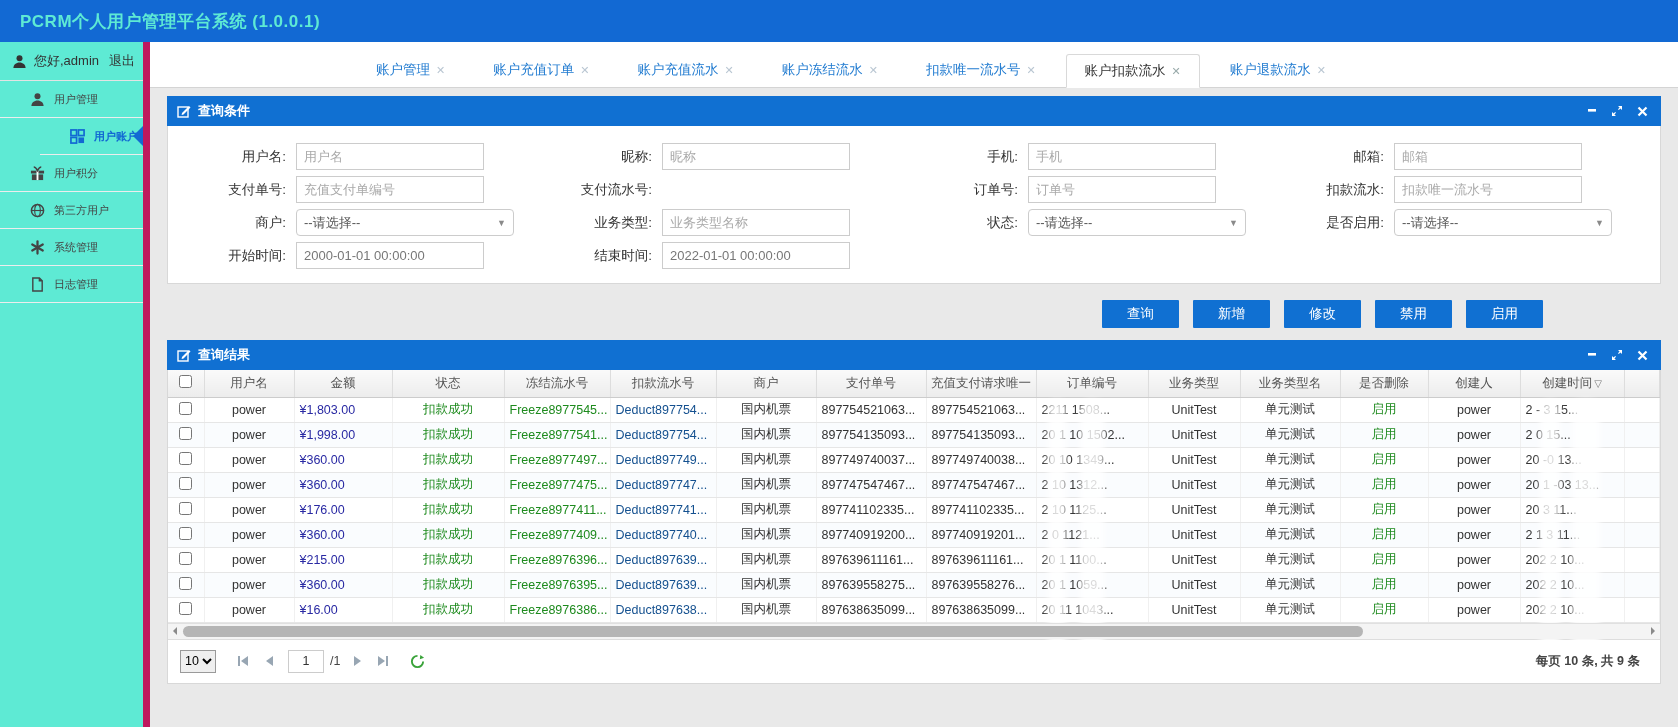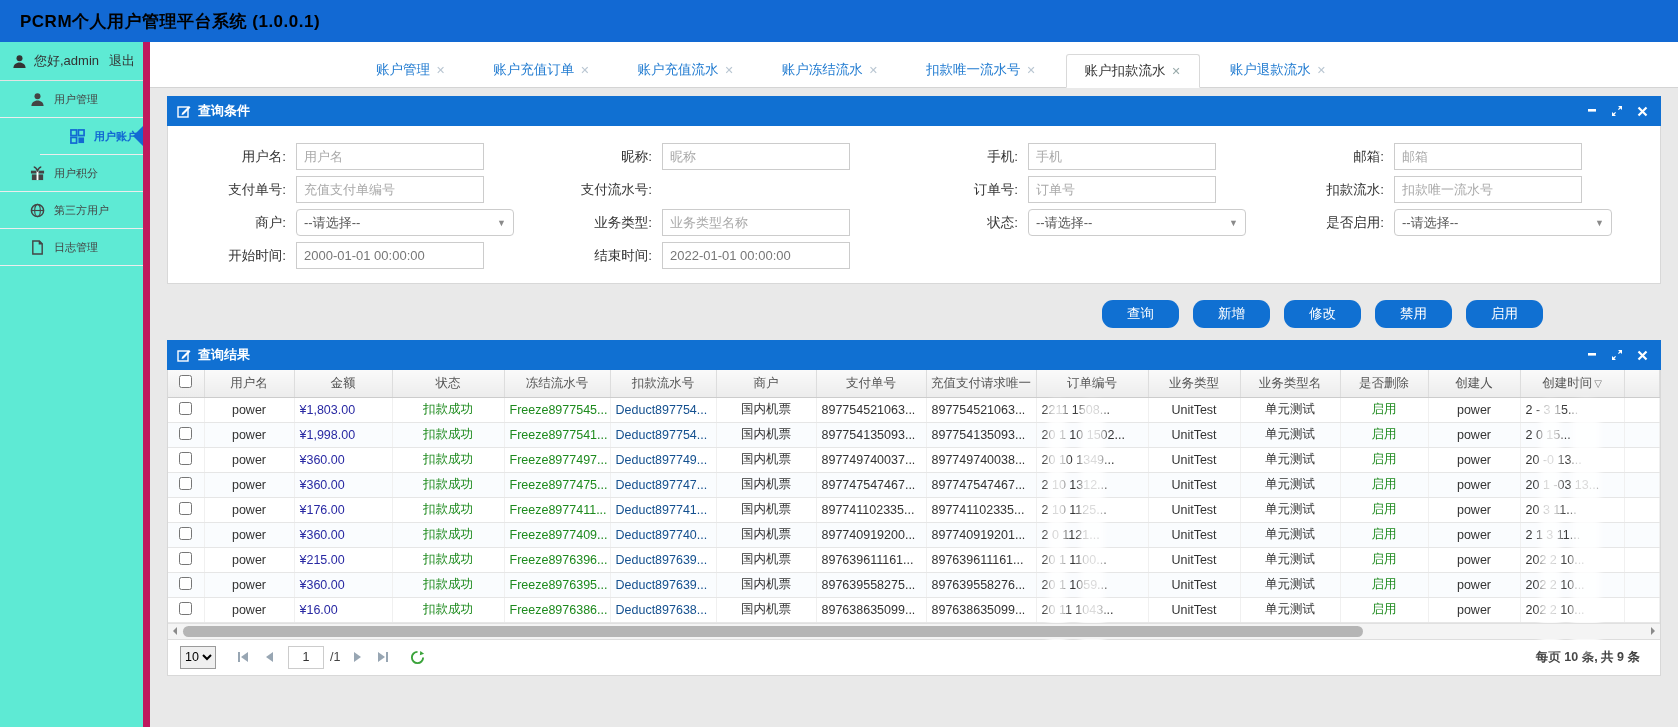--- a/index.html
+++ b/index.html
@@ -1,21 +1,21 @@
 <!DOCTYPE html>
 <html><head>
 <meta charset="utf-8">
 <style>
   * { margin:0; padding:0; box-sizing:border-box; }
   html,body { width:1678px; height:727px; overflow:hidden; }
   body { background:#e9e9e9; font-family:"Liberation Sans","DejaVu Sans",sans-serif; font-size:13px; color:#333; }
 
   
   .topbar { height:42px; background:#1269d3; display:flex; align-items:center; padding-left:20px; }
-  .topbar .title { color:#000000; font-size:17px; font-weight:bold; letter-spacing:.5px; }
+  .topbar .title { color:#5eead4; font-size:17px; font-weight:bold; letter-spacing:.5px; }
 
   
   .layout { display:flex; height:685px; }
 
   
   .sidebar { width:150px; background:#5eead4; border-right:7px solid #be185d; }
   .user-row { height:39px; display:flex; align-items:center; padding-left:12px; border-bottom:1px solid #e3e3e3; font-size:13px; color:#333; }
   .user-row svg { margin-right:7px; }
   .logout-link { margin-left:10px; cursor:pointer; color:#333; }
   .menu-item { height:37px; display:flex; align-items:center; padding-left:29px; border-bottom:1px solid #ededed; color:#444; cursor:pointer; position:relative; font-size:11px; }
@@ -47,21 +47,21 @@
   .form-row { display:flex; margin-top:6px; }
   .form-cell { display:flex; align-items:center; width:366px; }
   .form-cell .flabel { width:128px; text-align:right; padding-right:10px; color:#333; font-size:13.5px; white-space:nowrap; }
   .tinput { width:188px; height:27px; border:1px solid #ccc; padding:0 7px; font-size:13px; color:#777; font-family:inherit; background:#fff; }
   .tinput::placeholder { color:#a9a9a9; }
   .fselect { width:218px; height:27px; border:1px solid #ccc; border-radius:4px; display:flex; align-items:center; padding:0 7px; color:#555; font-size:13px; cursor:pointer; background:#fff; }
   .fselect .sel-arrow { margin-left:auto; color:#8a8a8a; font-size:9px; }
 
   
   .actions { display:flex; justify-content:flex-end; gap:14px; padding:16px 118px 12px 0; }
-  .btn { width:77px; height:28px; background:#1070d2; color:#fff; border:none; border-radius:11px; font-size:13.5px; cursor:pointer; font-family:inherit; }
+  .btn { width:77px; height:28px; background:#1070d2; color:#fff; border:none; border-radius:1px; font-size:13.5px; cursor:pointer; font-family:inherit; }
 
   
   .results-wrap { background:#fff; border:1px solid #d8d8d8; border-top:none; position:relative; }
   table.grid { width:100%; border-collapse:collapse; table-layout:fixed; font-size:12.5px; }
   table.grid th { height:27px; background:linear-gradient(#fafafa,#ececec); border-right:1px solid #ddd; border-bottom:1px solid #ccc; color:#555; font-weight:normal; white-space:nowrap; overflow:hidden; }
   table.grid td { height:25px; border-right:1px solid #f0f0f0; border-bottom:1px solid #e6e6e6; white-space:nowrap; overflow:hidden; padding:0 5px; }
   table.grid tr.even td { background:#fafcfe; }
   td.c, th.c { text-align:center; }
   td.amount { color:#2929a3; }
   td.status, td.freeze, td.enabled { color:#1d8a1d; }
@@ -71,21 +71,21 @@
   .smudge { position:absolute; background:rgba(255,255,255,.82); filter:blur(3px); border-radius:10px; pointer-events:none; }
 
   
   .hscroll { height:16px; background:#f4f4f4; border-top:1px solid #e0e0e0; position:relative; }
   .hscroll .arrow { position:absolute; top:0; width:14px; height:15px; color:#8a8a8a; font-size:9px; display:flex; align-items:center; justify-content:center; cursor:pointer; }
   .hscroll .arrow.left { left:0; }
   .hscroll .arrow.right { right:0; }
   .hscroll .thumb { position:absolute; top:2px; left:15px; height:11px; width:1180px; background:#b5b5b5; border-radius:6px; cursor:pointer; }
 
   
-  .pager { height:36px; background:#fff; border-top:1px solid #ddd; display:flex; align-items:center; padding:0 12px; }
+  .pager { height:44px; background:#fff; border-top:1px solid #ddd; display:flex; align-items:center; padding:0 12px; }
   .pagesize { height:23px; border:1px solid #9a9a9a; font-size:12.5px; font-family:inherit; margin-right:14px; }
   .pg-ico { width:22px; height:22px; display:inline-flex; align-items:center; justify-content:center; cursor:pointer; margin:0 2px; }
   .pageno { width:36px; height:23px; border:1px solid #ccc; text-align:center; font-size:12.5px; font-family:inherit; margin:0 6px; color:#333; }
   .pg-total { color:#444; font-size:12.5px; margin-right:4px; }
   .refresh { margin-left:10px; }
   .pager-right { margin-left:auto; color:#444; font-size:12.5px; padding-right:8px;font-weight:bold; }
 </style>
 </head>
 <body>
 
@@ -138,20 +138,32 @@
         </div>
         <div class="menu-item">
           <span class="mi-icon">
             <svg width="15" height="15" viewBox="0 0 16 16">
               <circle cx="8" cy="8" r="6.5" fill="none" stroke="#444" stroke-width="1.6"></circle>
               <ellipse cx="8" cy="8" rx="3" ry="6.5" fill="none" stroke="#444" stroke-width="1.2"></ellipse>
               <path d="M1.5 8 H14.5" stroke="#444" stroke-width="1.2"></path>
             </svg>
           </span>
           <span>第三方用户</span>
+        </div>
+        <div class="menu-item">
+          <span class="mi-icon">
+            <svg width="15" height="15" viewBox="0 0 16 16">
+              <g stroke="#444" stroke-width="2.4" stroke-linecap="round">
+                <path d="M8 1.5 V14.5"></path>
+                <path d="M2.4 4.8 L13.6 11.2"></path>
+                <path d="M13.6 4.8 L2.4 11.2"></path>
+              </g>
+            </svg>
+          </span>
+          <span>系统管理</span>
         </div>
         <div class="menu-item">
           <span class="mi-icon">
             <svg width="15" height="15" viewBox="0 0 16 16">
               <path d="M3 1 H10 L13 4 V15 H3 Z" fill="none" stroke="#444" stroke-width="1.5"></path>
               <path d="M10 1 V4 H13" fill="none" stroke="#444" stroke-width="1.5"></path>
             </svg>
           </span>
           <span>日志管理</span>
         </div>

